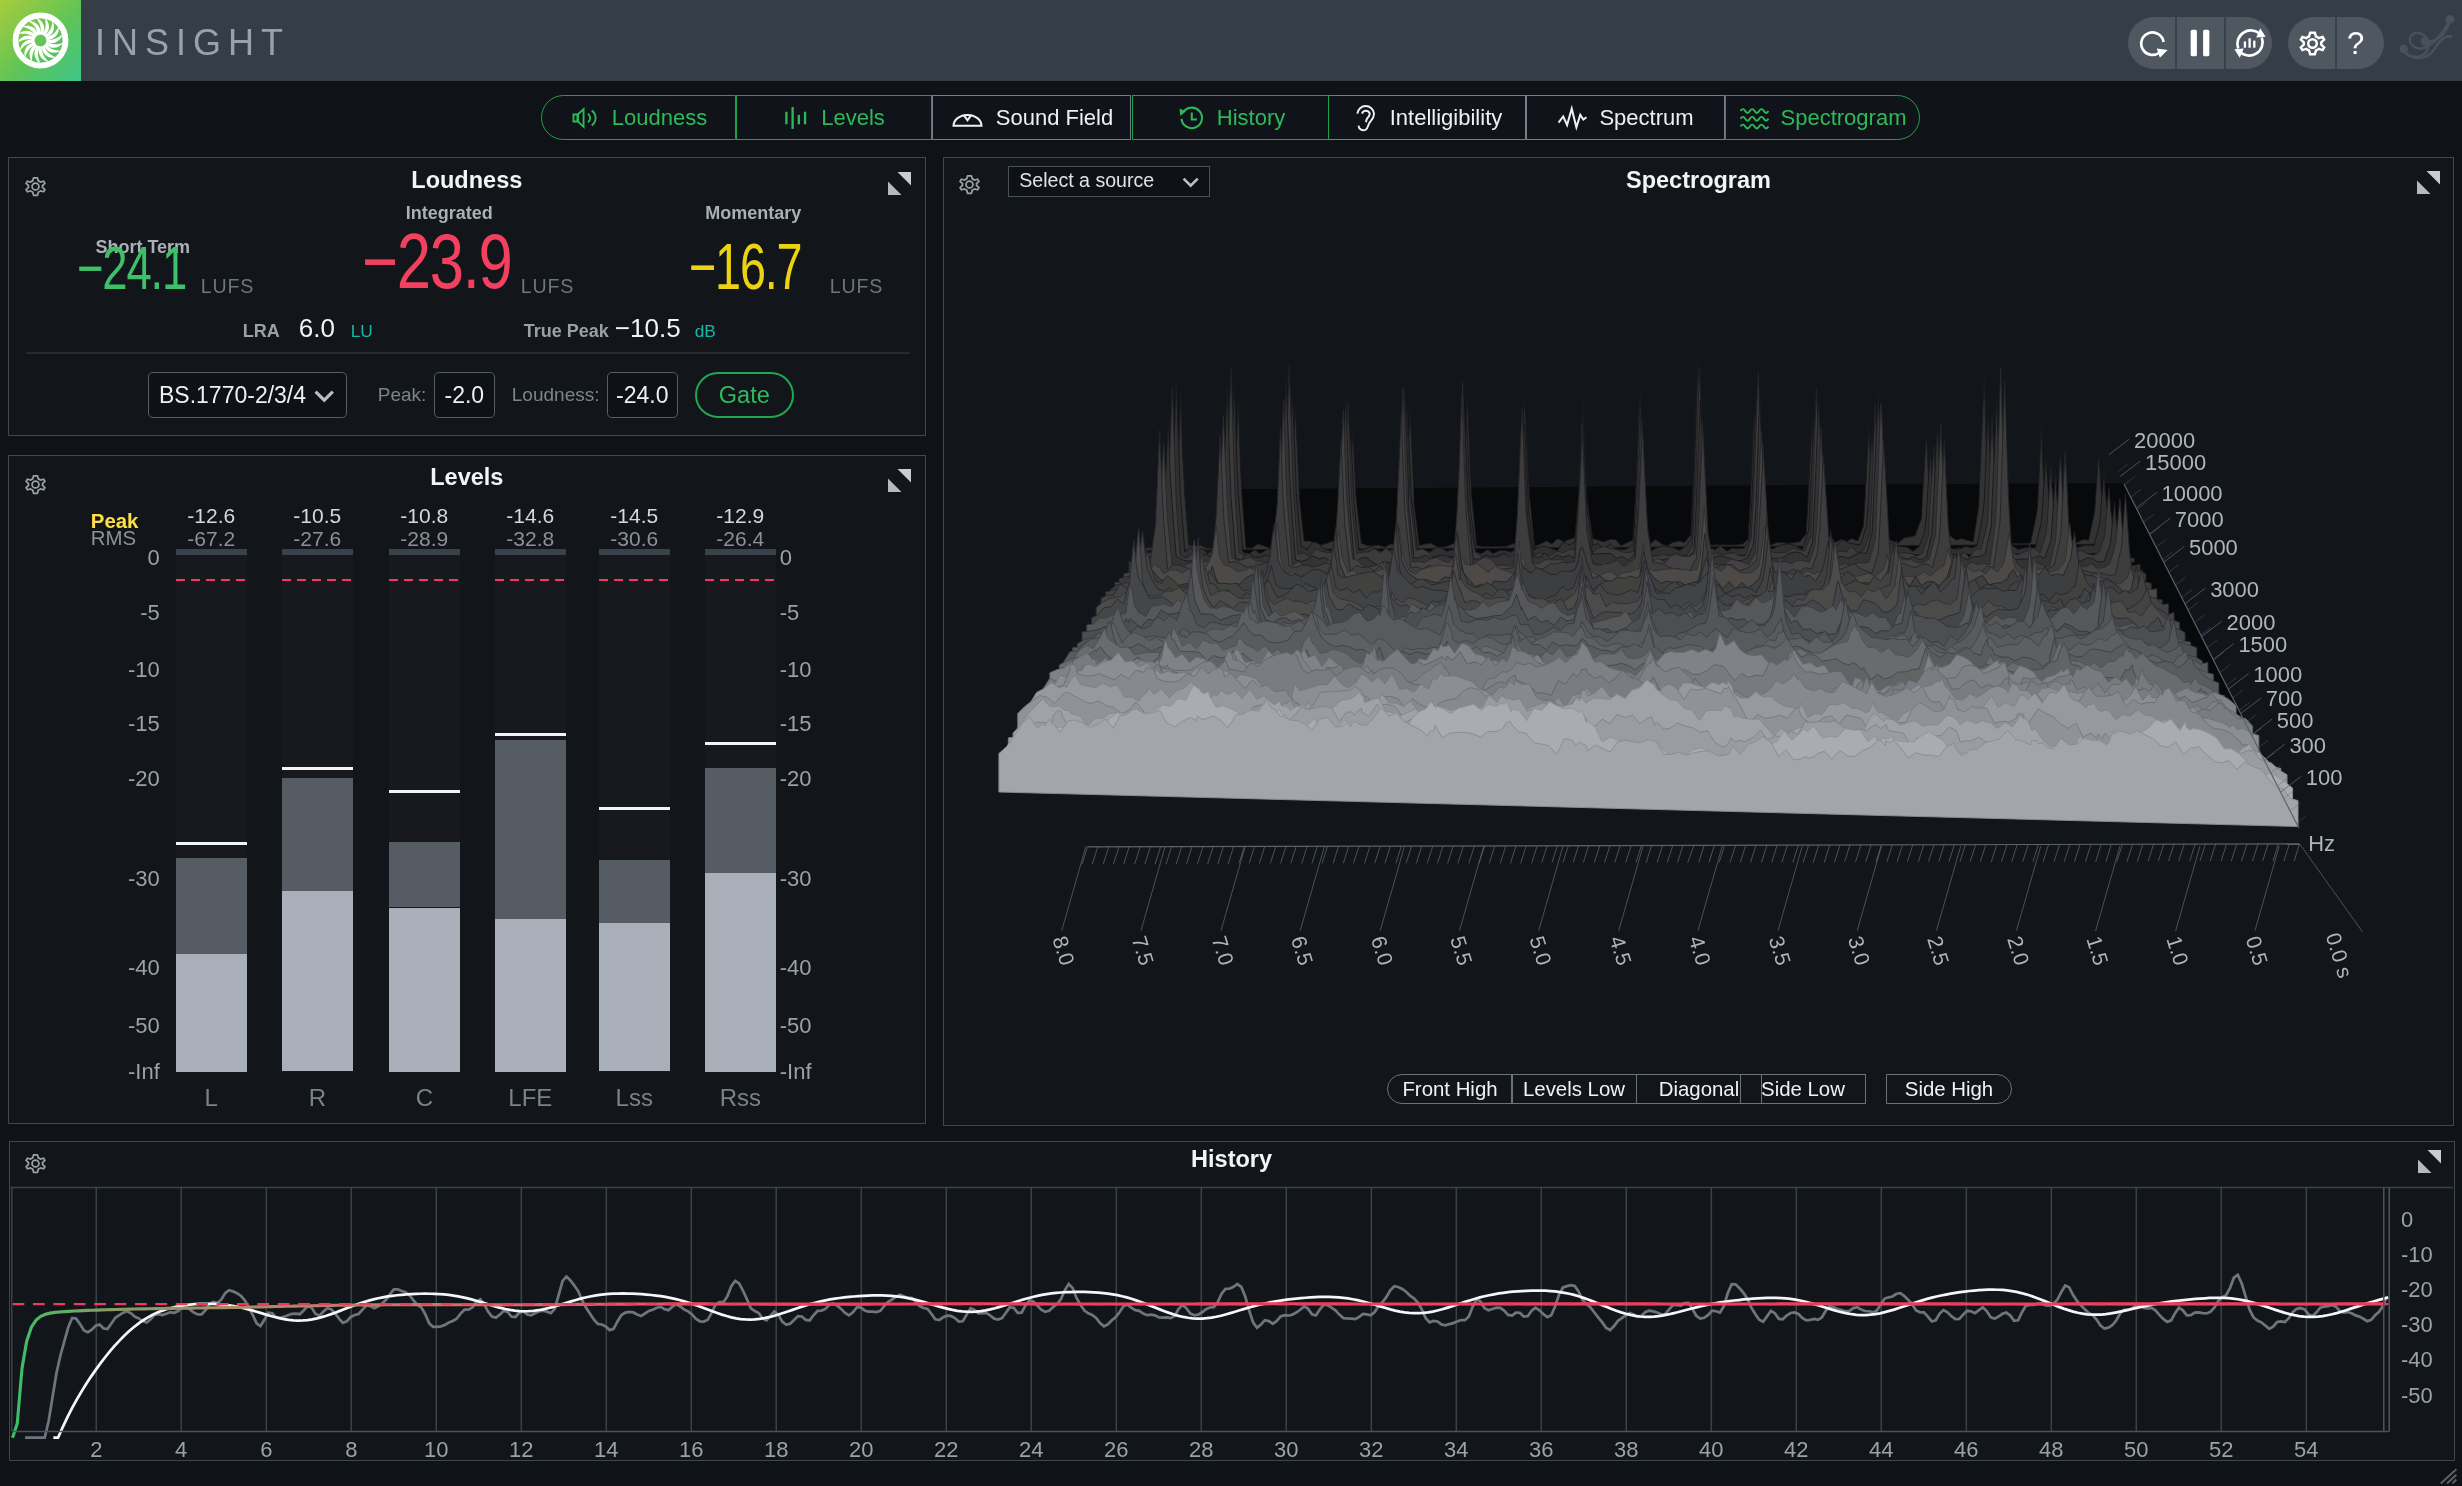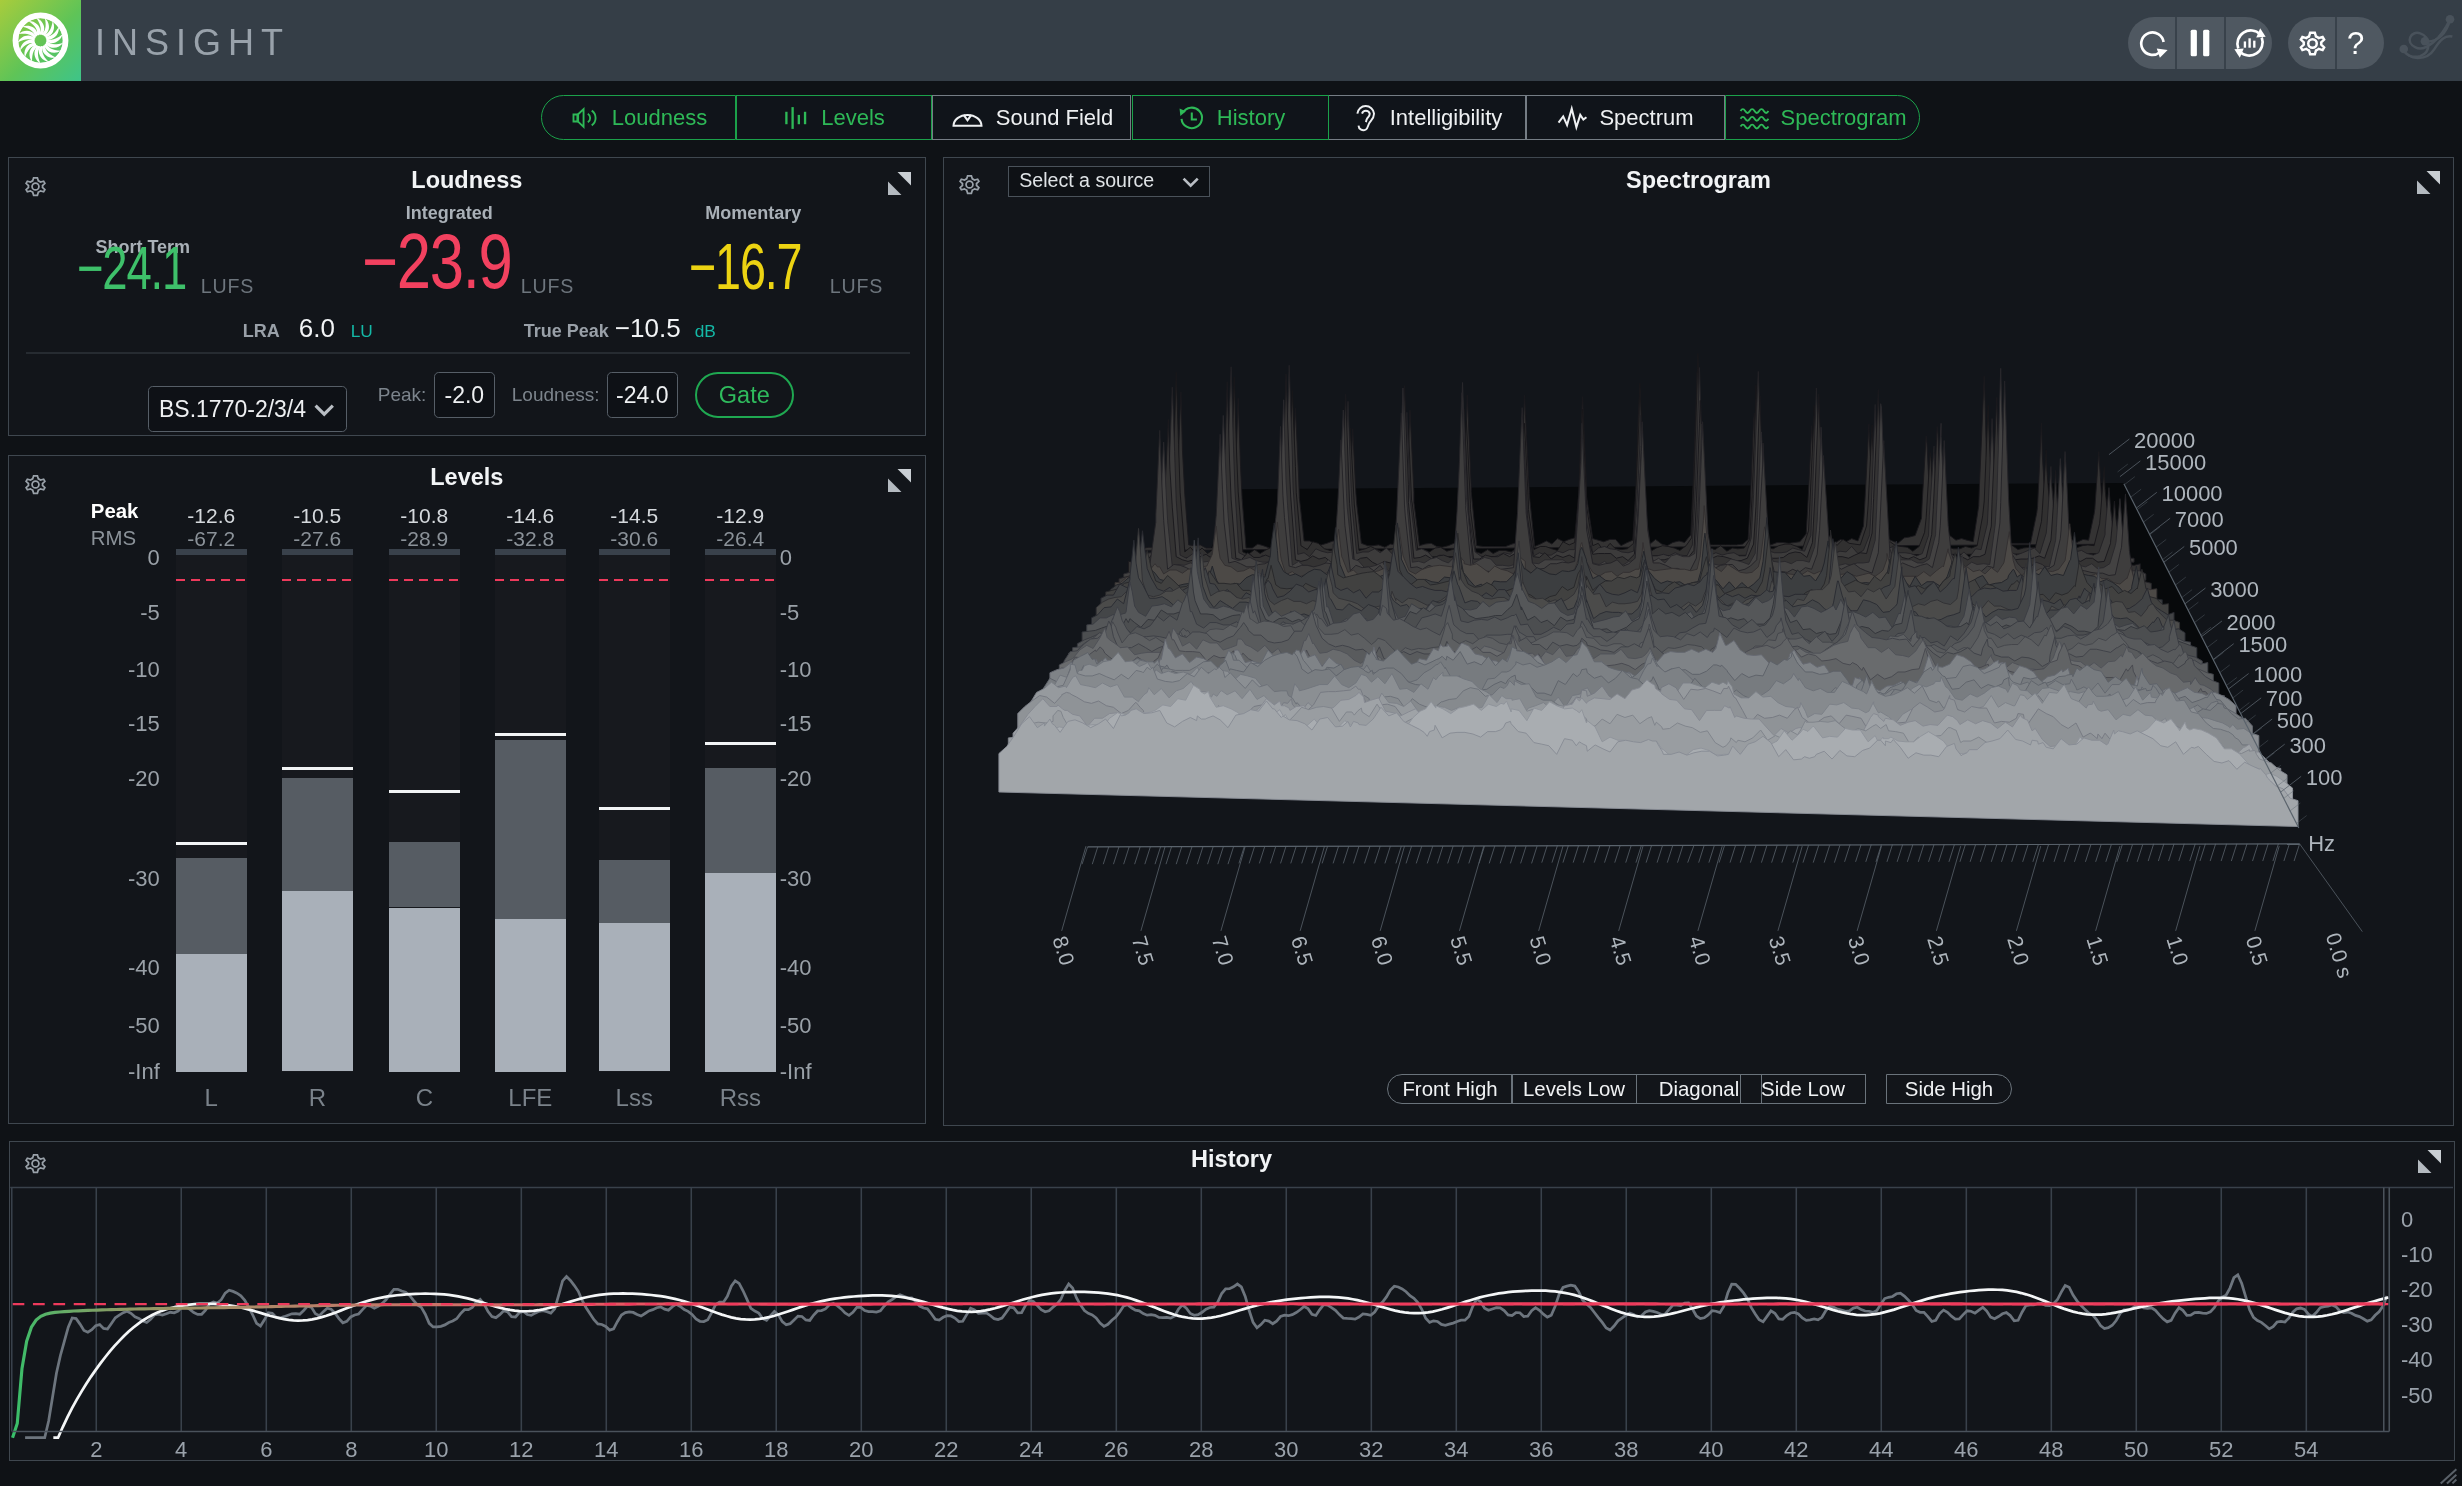--- a/index.html
+++ b/index.html
@@ -210,21 +210,21 @@
         <span class="slab">LRA</span>
         <span class="sval" style="margin-left:19px;">6.0</span>
         <span class="sunit" style="margin-left:15.7px;">LU</span>
       </div>
   <div class="abs" style="left:515px;top:155px;display:flex;align-items:baseline;">
         <span class="slab">True Peak</span>
         <span class="sval" style="margin-left:6px;">−10.5</span>
         <span class="sunit" style="margin-left:14px;">dB</span>
       </div>
   <div class="abs" style="left:17.3px;top:194px;width:884px;height:2.4px;background:#262b31;"></div>
-  <div class="ibox" style="left:139px;width:199px;justify-content:flex-start;padding-left:10.2px;margin-top:14px;">BS.1770-2/3/4
+  <div class="ibox" style="left:139px;width:199px;justify-content:flex-start;padding-left:10.2px;">BS.1770-2/3/4
     <svg class="abs" style="right:11px;top:17.3px" width="20.4" height="12.6" viewBox="0 0 26 16">
           <path d="M2 2 L13 13 L24 2" fill="none" stroke="#b9bec4" stroke-width="4"></path>
         </svg>
   </div>
   <div class="ilab" style="left:369px;">Peak:</div>
   <div class="ibox" style="left:425px;width:61px;">-2.0</div>
   <div class="ilab" style="left:503px;">Loudness:</div>
   <div class="ibox" style="left:598px;width:71px;">-24.0</div>
   <div class="abs" style="left:686px;top:214px;width:99px;height:46px;border:2.4px solid #1fa851;border-radius:23px;color:#2fbb5d;font-size:23.5px;display:flex;align-items:center;justify-content:center;">Gate</div>
 </div>
@@ -232,21 +232,21 @@
 <div class="panel" id="levelspanel" style="left:7.8px;top:455px;width:918px;height:669px;">
   <svg class="gear" style="left:14px;top:15.7px" viewBox="0 0 40 40">
         <path fill="none" stroke="#99a1a9" stroke-width="2.8" d="M20 6 L23 6 L24.5 11 A 9.5 9.5 0 0 1 28 13 L33 11.5 L35 15 L31.2 18.5 A 9.5 9.5 0 0 1 31.2 21.5 L35 25 L33 28.5 L28 27 A 9.5 9.5 0 0 1 24.5 29 L23 34 L17 34 L15.5 29 A 9.5 9.5 0 0 1 12 27 L7 28.5 L5 25 L8.8 21.5 A 9.5 9.5 0 0 1 8.8 18.5 L5 15 L7 11.5 L12 13 A 9.5 9.5 0 0 1 15.5 11 L17 6 Z"></path>
         <circle cx="20" cy="20" r="5.5" fill="none" stroke="#99a1a9" stroke-width="2.8"></circle>
       </svg>
   <div class="ptitle" style="top:7.8px;">Levels</div>
   <svg class="expand" style="right:14px;top:12.6px" viewBox="0 0 29 29">
         <path d="M12 0 L29 0 L29 17 Z" fill="#c9ced3"></path>
         <path d="M0 12 L17 29 L0 29 Z" fill="#b4bac0"></path>
       </svg>
-  <div class="abs" style="left:82px;top:44px;font-size:20.4px;font-weight:700;color:#ffffff;">Peak</div>
+  <div class="abs" style="left:82px;top:54px;font-size:20.4px;font-weight:700;color:#fde047;">Peak</div>
   <div class="abs" style="left:82px;top:71px;font-size:20.4px;color:#8b9299;">RMS</div>
   <div class="mcol" style="left:167px">
 <div class="mcap"></div>
 <div class="mdash"></div>
 <div class="mdark" style="top:309px;height:96px"></div>
 <div class="mlight" style="top:405px;height:118px"></div>
 <div class="mwhite" style="top:293px"></div>
 </div>
 <div class="pkv" style="left:167px">-12.6</div>
 <div class="rmsv" style="left:167px">-67.2</div>

